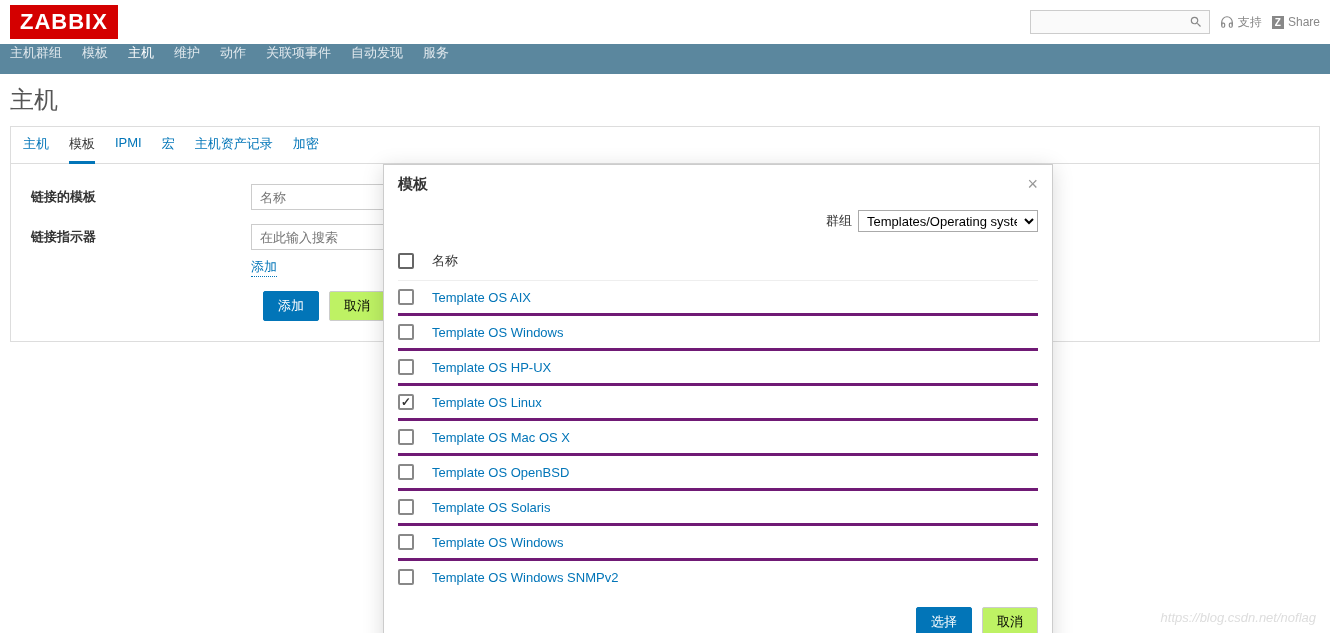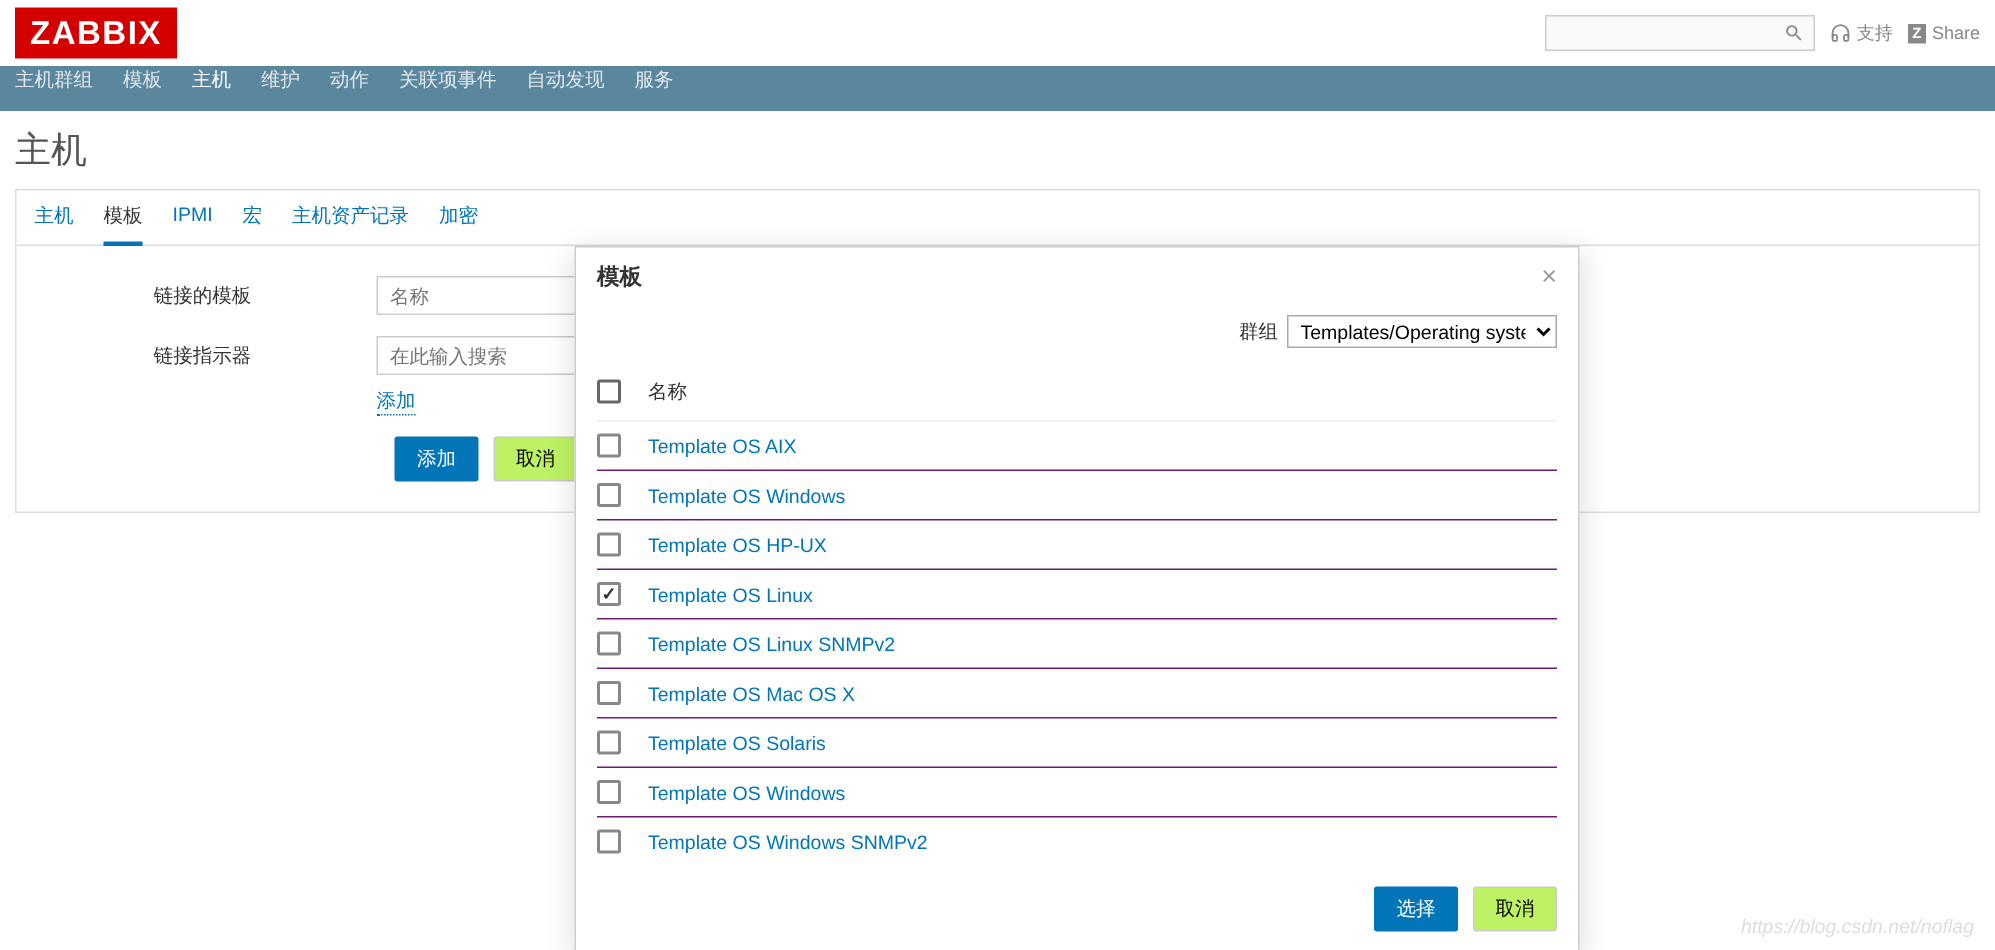--- a/index.html
+++ b/index.html
@@ -26,38 +26,38 @@
 
 .page { padding: 10px; }
 .page-title { font-size: 24px; color: #555; font-weight: normal; margin-bottom: 10px; }
 .page-box { border: 1px solid #ddd; background: #fff; }
 .tabbar { display: flex; gap: 20px; padding: 8px 12px 0 12px; border-bottom: 1px solid #ddd; }
 .tab { color: #0275b8; cursor: pointer; padding-bottom: 8px; font-size: 13px; }
 .tab.active { color: #333; border-bottom: 3px solid #0275b8; margin-bottom: -1px; }
 
 .form-area { padding: 20px 20px 20px 20px; }
 .form-row { display: flex; align-items: flex-start; margin-bottom: 14px; }
-.form-label { width: 220px; text-align: center; color: #333; padding-right: 12px; padding-top: 4px; font-size: 13px; }
+.form-label { width: 220px; text-align: left; color: #333; padding-right: 12px; padding-top: 4px; font-size: 13px; font-weight: bold; }
 .form-control { }
 .text-input { border: 1px solid #ccc; padding: 4px 8px; width: 300px; color: #888; font-size: 13px; height: 26px; }
 .add-link { color: #0275b8; cursor: pointer; border-bottom: 1px dotted #0275b8; font-size: 13px; display: inline-block; margin-top: 8px; }
 .btn-row { margin-left: 232px; display: flex; gap: 10px; }
 .btn { border: 1px solid #ccc; background: #bef264; padding: 5px 14px; cursor: pointer; font-size: 13px; border-radius: 2px; }
 .btn-primary { background: #0275b8; color: #fff; border-color: #0275b8; }
 
 
 .modal-backdrop { position: absolute; top: 164px; left: 383px; width: 670px; background: #fff; border: 1px solid #ccc; box-shadow: 0 4px 20px rgba(0,0,0,0.15); }
 .modal-header { display: flex; justify-content: space-between; padding: 10px 14px; }
 .modal-title { font-weight: bold; font-size: 15px; color: #333; }
 .modal-close { color: #999; cursor: pointer; font-size: 18px; line-height: 1; }
 .modal-filter { display: flex; justify-content: flex-end; align-items: center; padding: 6px 14px 10px 14px; gap: 6px; margin-left: 12px; }
 .select { border: 1px solid #aaa; padding: 2px 4px; font-size: 13px; background: #fff; width: 180px; height: 22px; }
 .modal-body { padding: 0 14px; }
 .tmpl-header { display: flex; align-items: center; padding: 10px 0; border-bottom: 1px solid #eee; }
-.tmpl-row { display: flex; align-items: center; padding: 8px 0; border-bottom: 1px solid #701a75; }
+.tmpl-row { display: flex; align-items: center; padding: 8px 0; border-bottom: 3px solid #701a75; }
 .tmpl-row:last-child { border-bottom: none; }
 .chk { width: 16px; height: 16px; border: 2px solid #888; border-radius: 2px; margin-right: 18px; cursor: pointer; display: inline-flex; align-items: center; justify-content: center; flex-shrink: 0; }
 .chk.header-chk { border-color: #666; }
 .chk.checked { background: #fff; }
 .chk.checked::after { content: "✓"; color: #333; font-size: 12px; font-weight: bold; line-height: 1; }
 .tmpl-name { color: #0275b8; cursor: pointer; font-size: 13px; }
 .tmpl-name-header { color: #333; font-size: 13px; }
 .modal-footer { display: flex; justify-content: flex-end; gap: 10px; padding: 14px; }
 
 .watermark { position: absolute; right: 14px; bottom: 8px; color: #ddd; font-size: 13px; font-style: italic; pointer-events: none; }
@@ -159,25 +159,25 @@
         <div class="tmpl-row">
           <span class="chk"></span>
           <span class="tmpl-name">Template OS HP-UX</span>
         </div>
         <div class="tmpl-row">
           <span class="chk checked"></span>
           <span class="tmpl-name">Template OS Linux</span>
         </div>
         <div class="tmpl-row">
           <span class="chk"></span>
-          <span class="tmpl-name">Template OS Linux SNMPv2</span>
+          <span class="tmpl-name">Template OS Mac OS X</span>
         </div>
         <div class="tmpl-row">
           <span class="chk"></span>
-          <span class="tmpl-name">Template OS Mac OS X</span>
+          <span class="tmpl-name">Template OS OpenBSD</span>
         </div>
         <div class="tmpl-row">
           <span class="chk"></span>
           <span class="tmpl-name">Template OS Solaris</span>
         </div>
         <div class="tmpl-row">
           <span class="chk"></span>
           <span class="tmpl-name">Template OS Windows</span>
         </div>
         <div class="tmpl-row">

